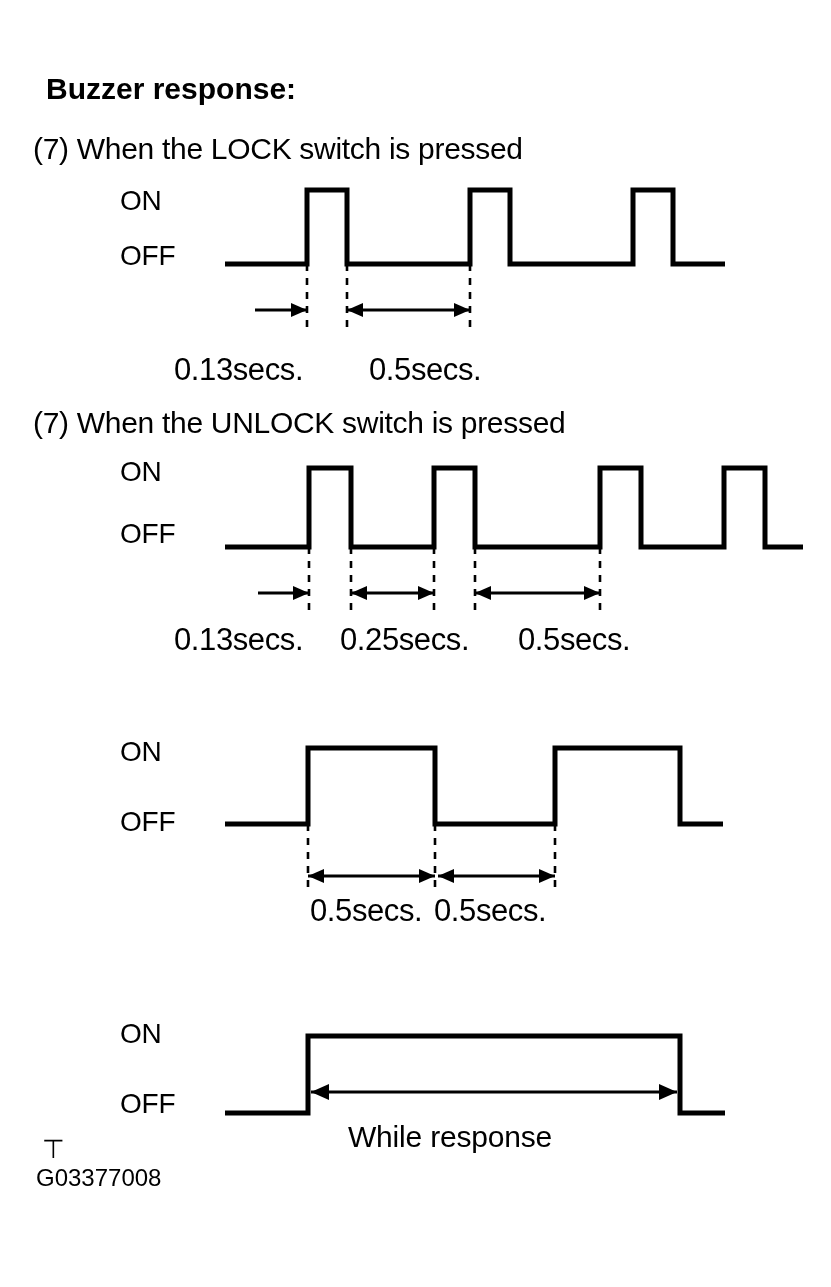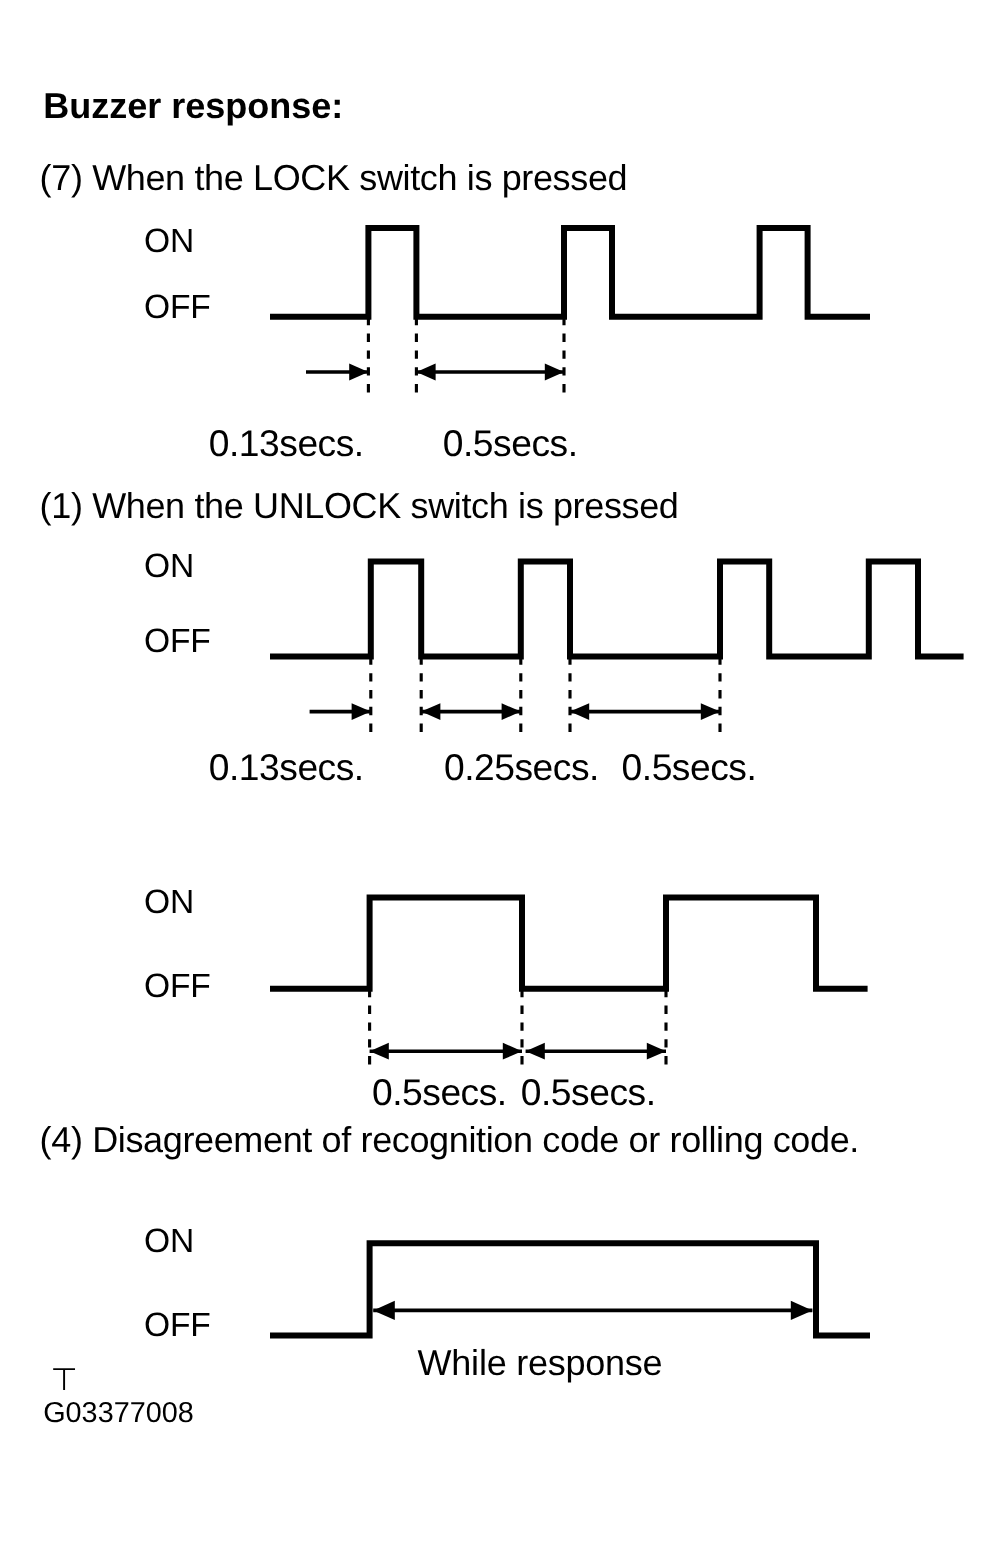--- a/index.html
+++ b/index.html
@@ -16,21 +16,21 @@
     position: relative;
     width: 831px;
     height: 1287px;
     background: #ffffff;
     overflow: hidden;
   }
   .abs { position: absolute; }
 
   
   .doc-title {
-    left: 36px;
+    left: 46px;
     top: 72px;
     font-size: 30px;
     font-weight: bold;
     letter-spacing: 0px;
     white-space: nowrap;
   }
   .section-heading {
     font-size: 30px;
     font-weight: normal;
     white-space: nowrap;
@@ -124,21 +124,21 @@
         <line class="dim-arrow" x1="122" y1="134" x2="245" y2="134"></line>
         <polygon class="arrow-head" points="122,134 138,127 138,141"></polygon>
         <polygon class="arrow-head" points="245,134 229,127 229,141"></polygon>
       </g>
     </svg>
   </div>
 
   <div class="abs dim-label" style="left:174px; top:352px;">0.13secs.</div>
   <div class="abs dim-label" style="left:369px; top:352px;">0.5secs.</div>
 
-  <div class="abs section-heading" style="left:33px; top:406px;">(1) When the UNLOCK switch is pressed</div>
+  <div class="abs section-heading" style="left:33px; top:406px;">(7) When the UNLOCK switch is pressed</div>
 
   <div class="abs axis-label" style="left:120px; top:456px;">ON</div>
   <div class="abs axis-label" style="left:120px; top:518px;">OFF</div>
 
   <div class="abs" style="left:225px; top:452px;">
     <svg class="wave-svg" width="585" height="200" viewBox="0 0 585 200">
 
       <path class="wave-line" d="M 0,95 L 84,95 L 84,16 L 126,16 L 126,95
                L 209,95 L 209,16 L 250,16 L 250,95
                L 375,95 L 375,16 L 416,16 L 416,95
@@ -159,21 +159,21 @@
       </g>
       <g>
         <line class="dim-arrow" x1="250" y1="141" x2="375" y2="141"></line>
         <polygon class="arrow-head" points="250,141 266,134 266,148"></polygon>
         <polygon class="arrow-head" points="375,141 359,134 359,148"></polygon>
       </g>
     </svg>
   </div>
 
   <div class="abs dim-label" style="left:174px; top:622px;">0.13secs.</div>
-  <div class="abs dim-label" style="left:340px; top:622px;margin-left:30px;">0.25secs.</div>
+  <div class="abs dim-label" style="left:340px; top:622px;">0.25secs.</div>
   <div class="abs dim-label" style="left:518px; top:622px;">0.5secs.</div>
 
 
   <div class="abs axis-label" style="left:120px; top:736px;">ON</div>
   <div class="abs axis-label" style="left:120px; top:806px;">OFF</div>
 
   <div class="abs" style="left:225px; top:728px;">
     <svg class="wave-svg" width="510" height="190" viewBox="0 0 510 190">
 
       <path class="wave-line" d="M 0,96 L 83,96 L 83,20 L 210,20 L 210,96
@@ -190,21 +190,20 @@
         <line class="dim-arrow" x1="213" y1="148" x2="330" y2="148"></line>
         <polygon class="arrow-head" points="213,148 229,141 229,155"></polygon>
         <polygon class="arrow-head" points="330,148 314,141 314,155"></polygon>
       </g>
     </svg>
   </div>
 
   <div class="abs dim-label" style="left:310px; top:893px;">0.5secs.</div>
   <div class="abs dim-label" style="left:434px; top:893px;">0.5secs.</div>
 
-  <div class="abs section-heading wrap" style="left:33px; top:935px;">(4) Disagreement of recognition code or rolling code.</div>
 
   <div class="abs axis-label" style="left:120px; top:1018px;">ON</div>
   <div class="abs axis-label" style="left:120px; top:1088px;">OFF</div>
 
   <div class="abs" style="left:225px; top:1020px;">
     <svg class="wave-svg" width="510" height="120" viewBox="0 0 510 120">
 
       <path class="wave-line" d="M 0,93 L 83,93 L 83,16 L 455,16 L 455,93 L 500,93"></path>
       <g>
         <line class="dim-arrow" x1="86" y1="72" x2="452" y2="72"></line>

